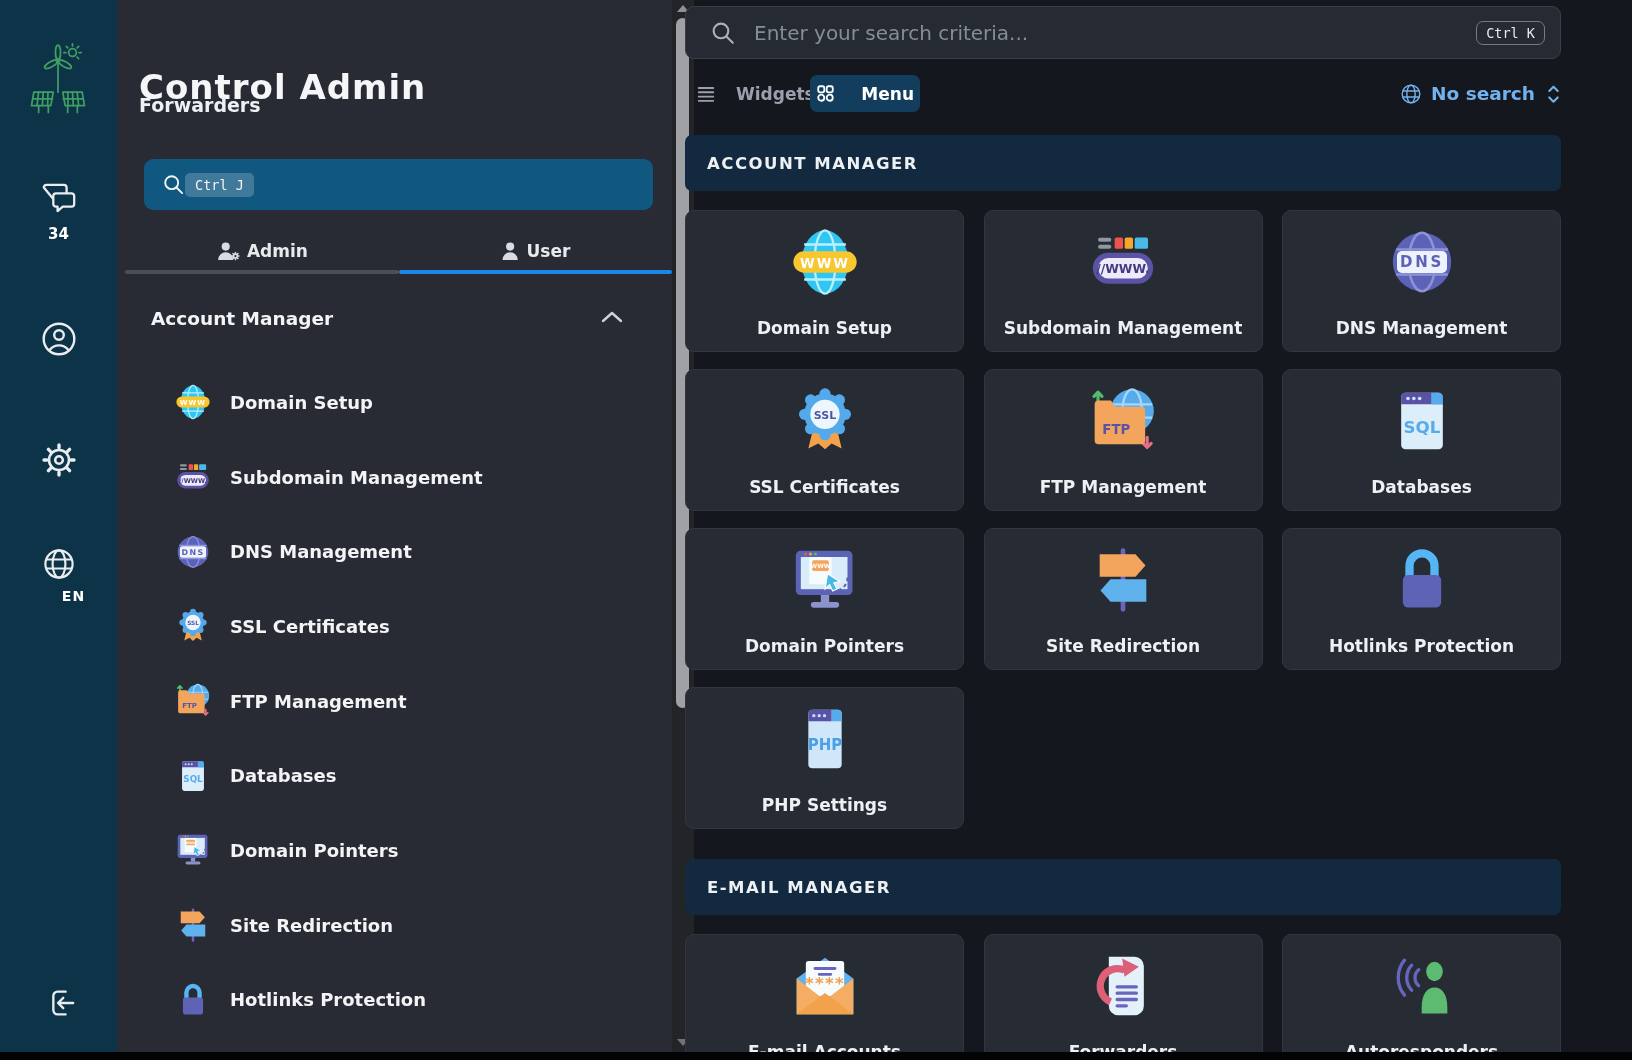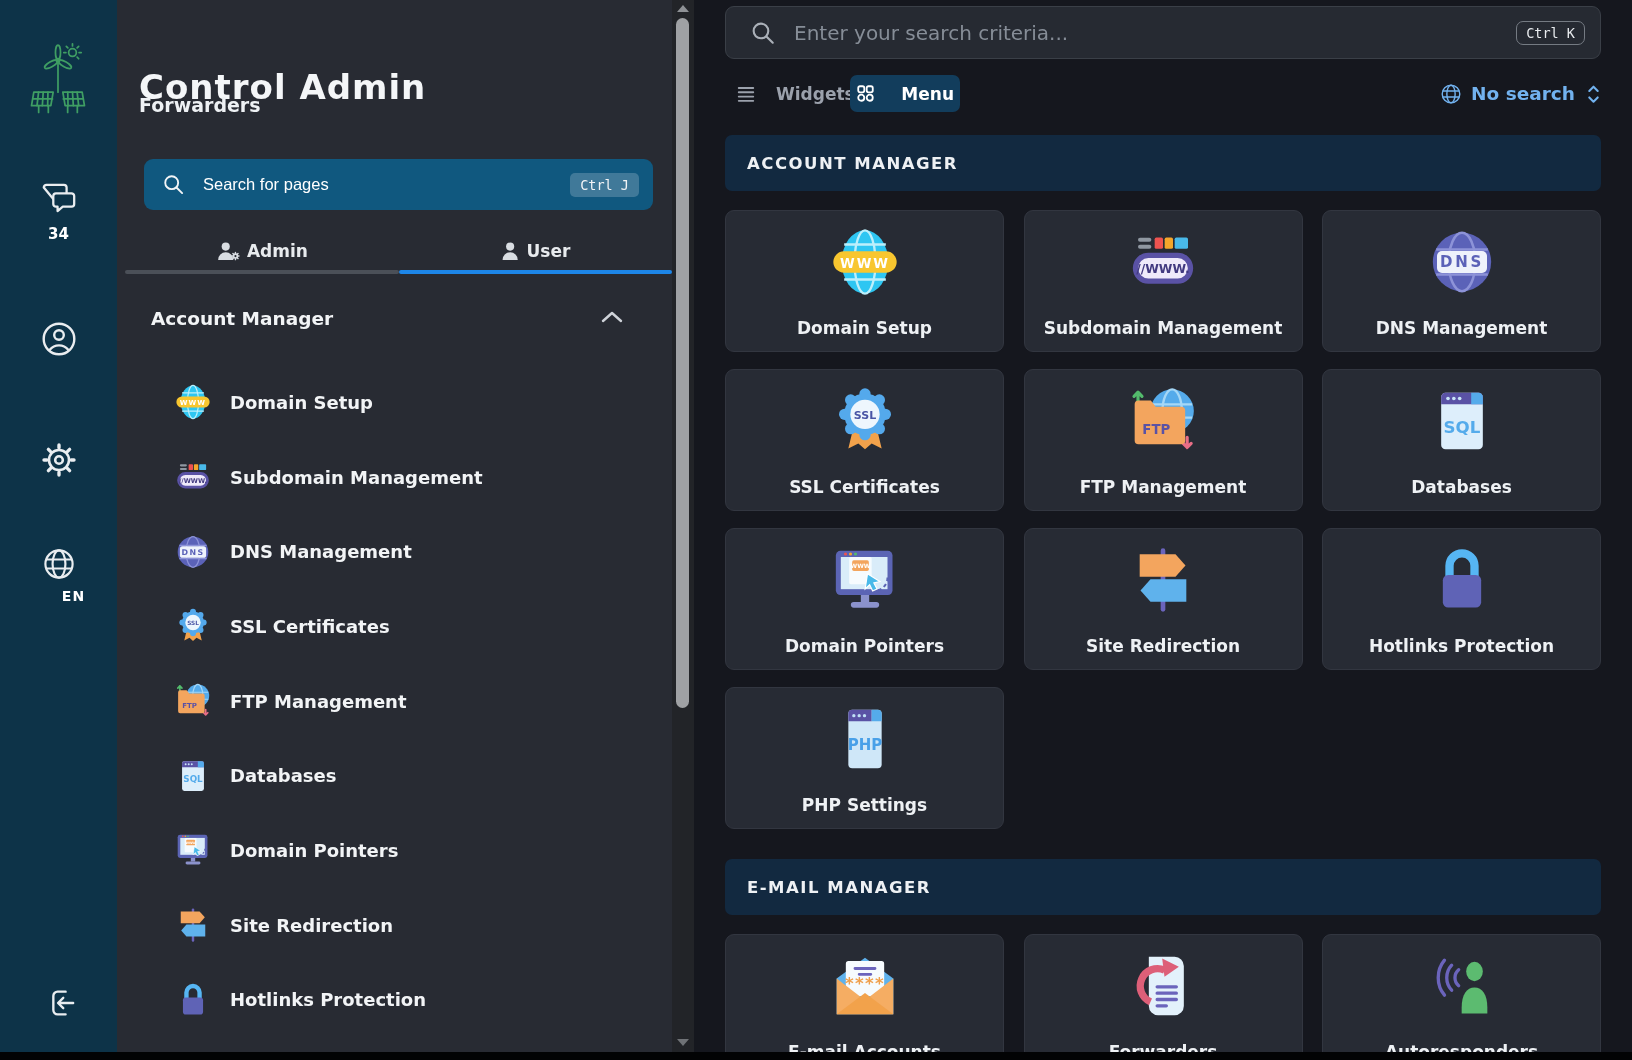--- a/index.html
+++ b/index.html
@@ -40,21 +40,21 @@
   .nav-icon{width:42px;height:42px;margin-left:55px;flex:none;}
   .nav-icon svg{width:100%;height:100%;}
   .nav-label{margin-left:16px;font-size:18px;font-weight:600;color:#f2f4f6;}
   
   .sb-scroll{position:absolute;left:672px;top:0;width:22px;height:1052px;background:#222428;}
   .sb-thumb{position:absolute;left:4px;top:18px;width:13px;height:690px;border-radius:7px;background:#9fa1a4;cursor:grab;}
   .sb-arrow{position:absolute;left:50%;transform:translateX(-50%);width:0;height:0;border-left:6px solid transparent;border-right:6px solid transparent;}
   .sb-arrow.up{top:5px;border-bottom:7px solid #8e9195;}
   .sb-arrow.down{bottom:6px;border-top:7px solid #6f7276;}
   
-  .content{position:absolute;left:694px;top:0;width:938px;height:756px;}
+  .content{position:absolute;left:654px;top:0;width:938px;height:756px;}
   .main-search{position:absolute;left:31px;top:6px;width:876px;height:53px;border-radius:9px;
     background:#262a32;border:1px solid #3a3f47;display:flex;align-items:center;padding:0 15px 0 24px;}
   .main-search .mag{width:26px;height:26px;color:#aab0b8;}
   .main-search input{flex:1;margin-left:16px;background:transparent;border:none;outline:none;
     font-family:inherit;font-size:20px;color:#dfe3e8;}
   .main-search input::placeholder{color:#868d97;opacity:1;}
   .kbd-outline{font-family:"DejaVu Sans Mono","Liberation Mono",monospace;font-size:13.5px;color:#e8ebee;
     border:1.5px solid #757b83;border-radius:7px;padding:3px 9px;background:transparent;white-space:nowrap;}
   .toolbar{position:absolute;left:31px;right:31px;top:75px;height:37px;}
   .widgets-btn{position:absolute;left:11px;top:0;height:37px;display:flex;align-items:center;gap:20px;
@@ -146,21 +146,20 @@
     <h1 class="sb-title">Control Admin</h1>
     <div class="sb-subtitle">Forwarders</div>
 
     <button class="sb-search">
       <span class="mag">
           <svg viewBox="0 0 32 32" fill="none" stroke="currentColor" stroke-width="2.6" stroke-linecap="round">
             <circle cx="13.5" cy="13.5" r="9"></circle>
             <path d="M20.5 20.5l7.5 7.5"></path>
           </svg>
         </span>
-      <span class="sb-search-label">Search for pages</span>
       <span class="kbd">Ctrl J</span>
     </button>
 
     <div class="sb-tabs">
         <div class="sb-tab">
     <span class="tab-icon">
             <svg viewBox="0 0 30 26" fill="currentColor" style="height: 22px;">
               <circle cx="11.5" cy="7.8" r="4.8"></circle>
               <path d="M2.5 23.6a9 9 0 0 1 18 0z"></path>
               <g stroke="currentColor" stroke-width="1.7" stroke-linecap="round">

